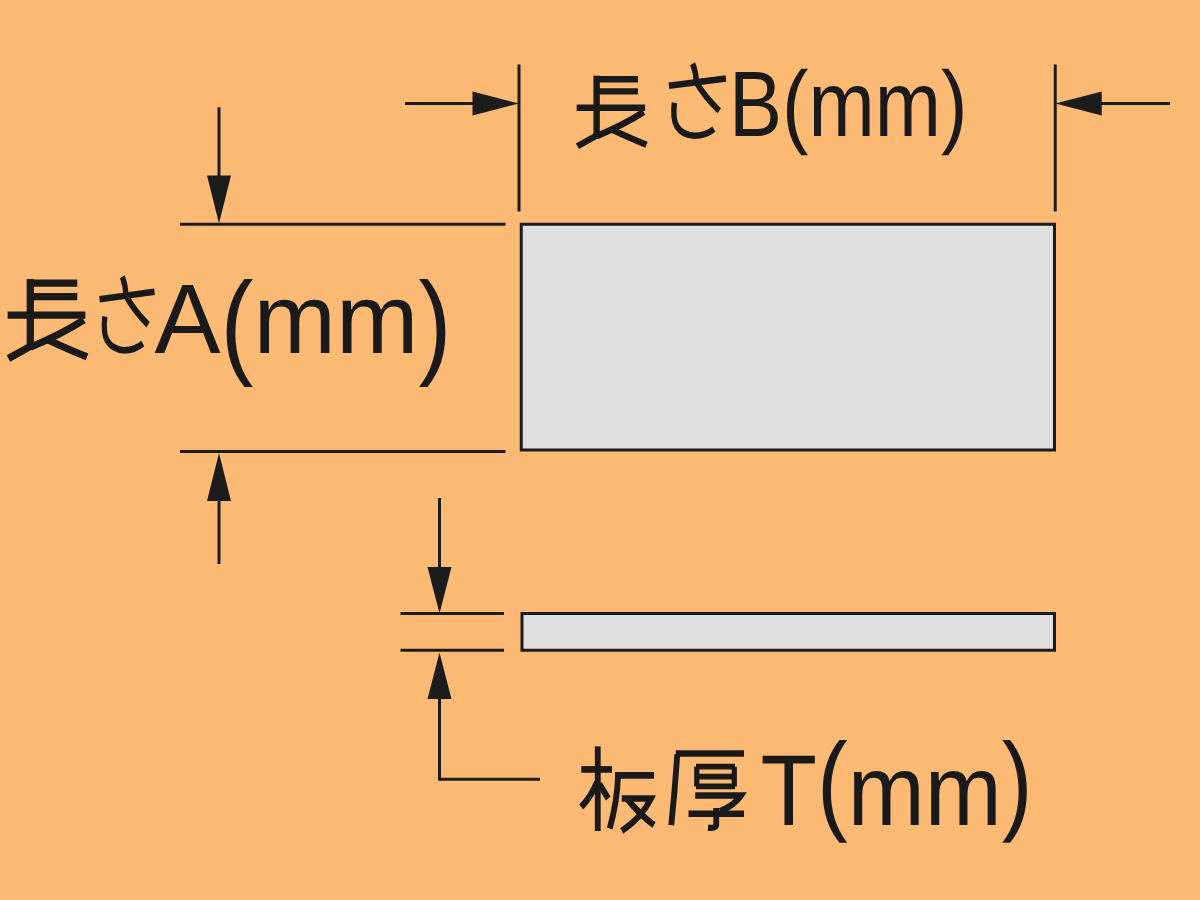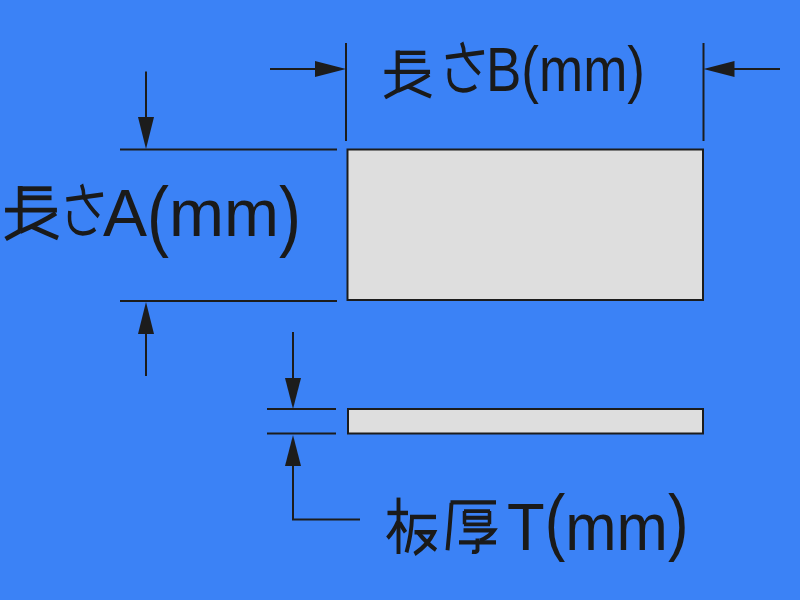--- a/index.html
+++ b/index.html
@@ -1,16 +1,16 @@
 <!DOCTYPE html>
 <html><head>
 <meta charset="utf-8">
 <style>
 html,body{margin:0;padding:0;background:#ffffff;}
-#wrap{position:relative;width:800px;height:600px;background:#3b82f6;overflow:hidden;}
+#wrap{position:relative;width:800px;height:600px;background:#fdba74;overflow:hidden;}
 svg{position:absolute;left:0;top:0;}
 text{font-family:"Liberation Sans",sans-serif;fill:#1a1a1a;}
 </style>
 </head>
 <body>
 <div id="wrap">
 <svg width="800" height="600" viewBox="0 0 800 600">
 
   <rect x="347.5" y="149.5" width="355.5" height="150.5" fill="#dedede" stroke="#1c1c1c" stroke-width="2"></rect>
 

